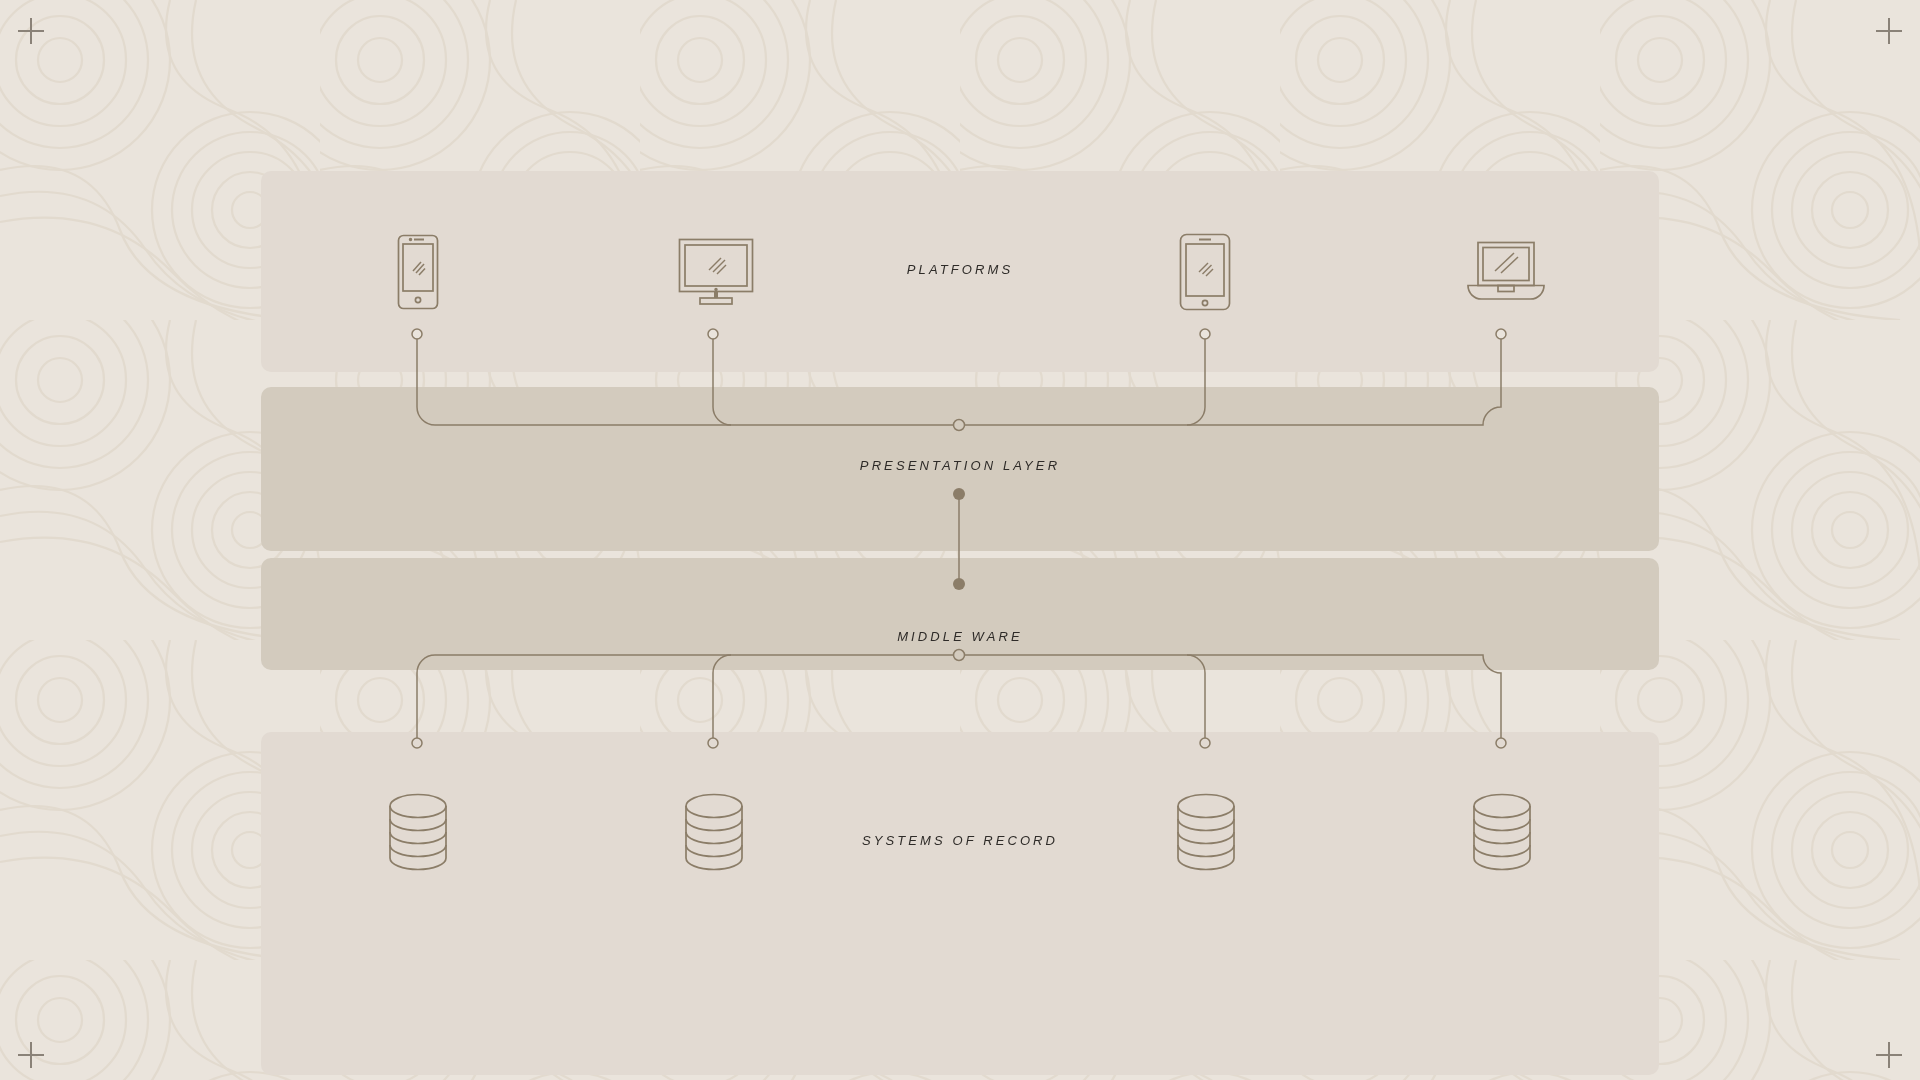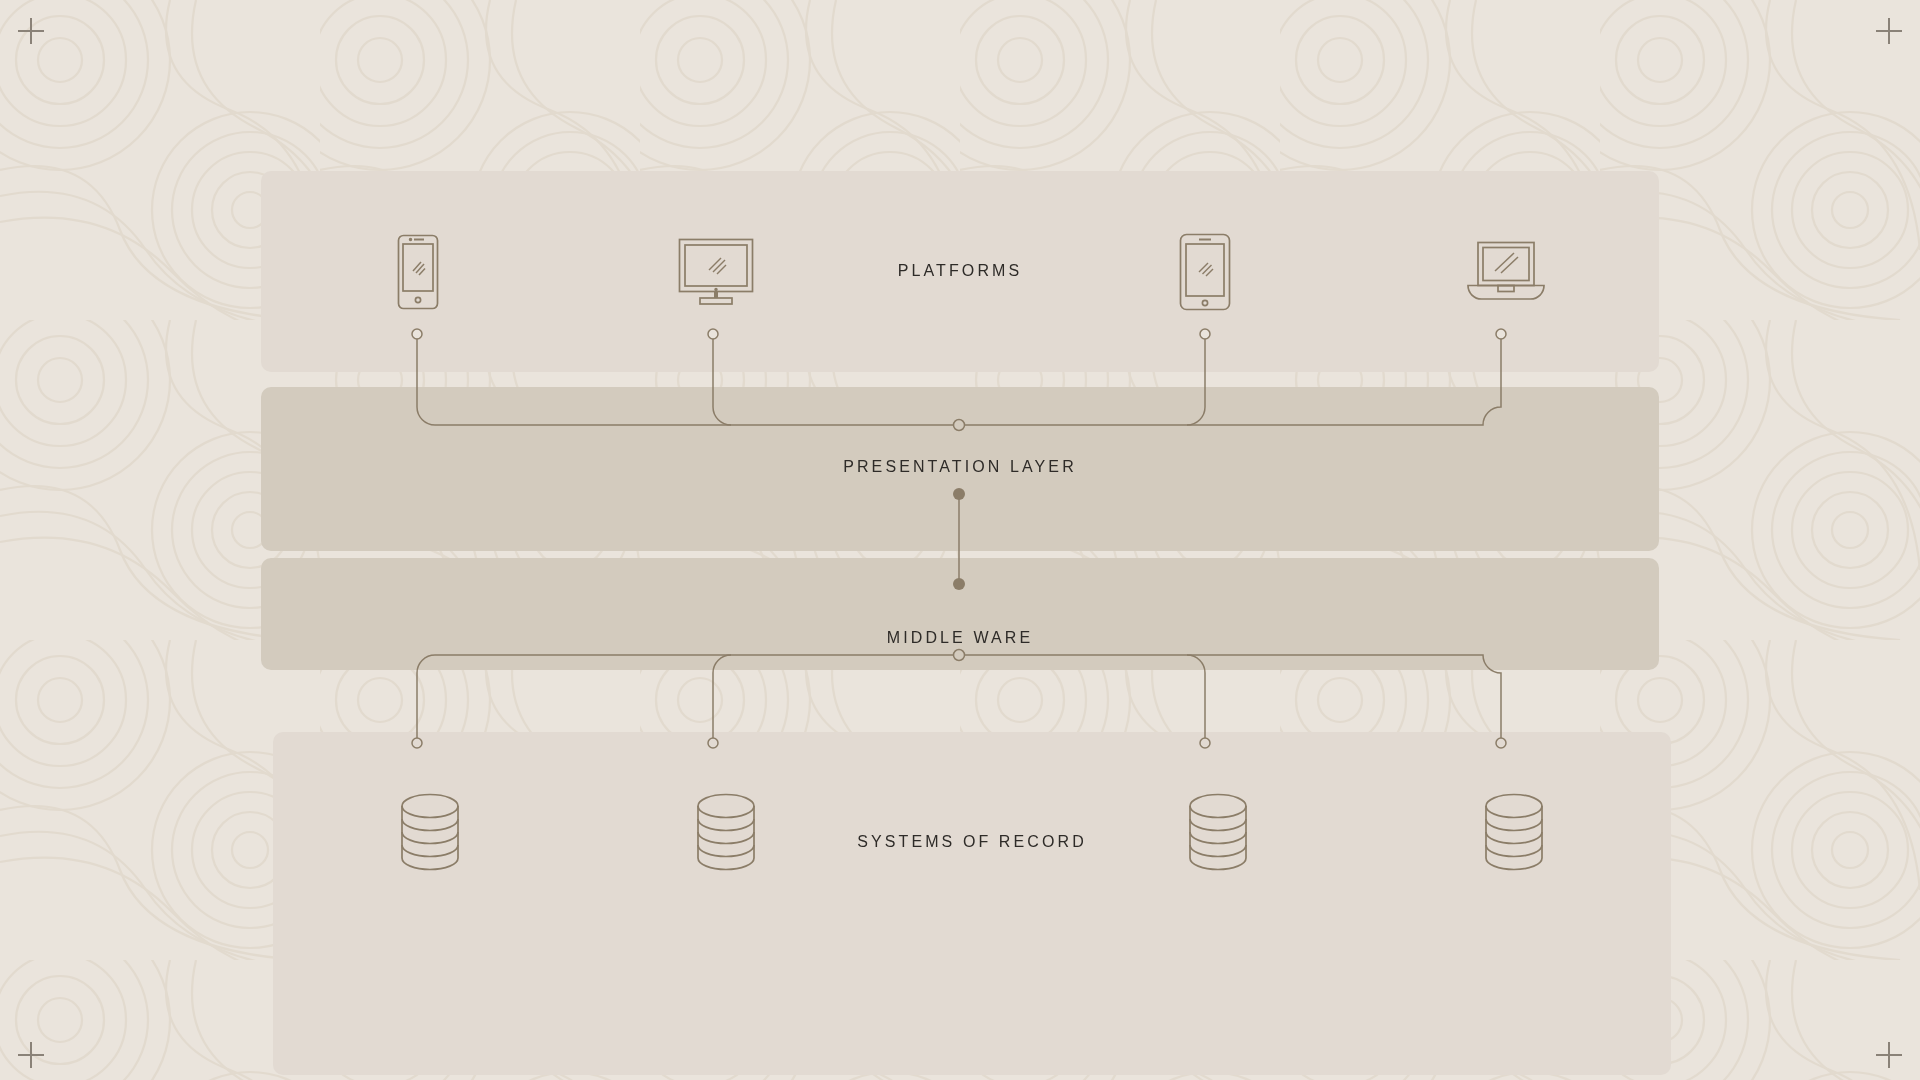--- a/index.html
+++ b/index.html
@@ -31,30 +31,31 @@
     position:relative;border-radius:10px;box-sizing:border-box;
     width:1398px;
   }
   .band-light{background:#e2dad2;}
   .band-dark{background:#d3cbbe;}
 
   .band-label{
     position:absolute;left:0;right:0;text-align:center;
     color:#2e2b28;
     letter-spacing:3.1px;
-    font-size:16px;
+    font-size:13px;
     font-weight:400;
     white-space:nowrap;
+    font-style:italic;
   }
 
   
   #band-platforms{position:absolute;left:0;top:0;height:201px;}
   #band-presentation{position:absolute;left:0;top:216px;height:164px;}
   #band-middleware{position:absolute;left:0;top:387px;height:112px;}
-  #band-records{position:absolute;left:12px;top:561px;height:343px;}
+  #band-records{position:absolute;left:0;top:561px;height:343px;}
 
   
   .icon-row{position:absolute;left:0;top:0;width:1398px;height:100%;}
   .icon-slot{position:absolute;display:flex;align-items:center;justify-content:center;}
 
   
   #connectors{position:absolute;z-index:4;left:0;top:0;width:1920px;height:1080px;pointer-events:none;}
 
   .lbl-platforms{top:262px;}
 </style>

